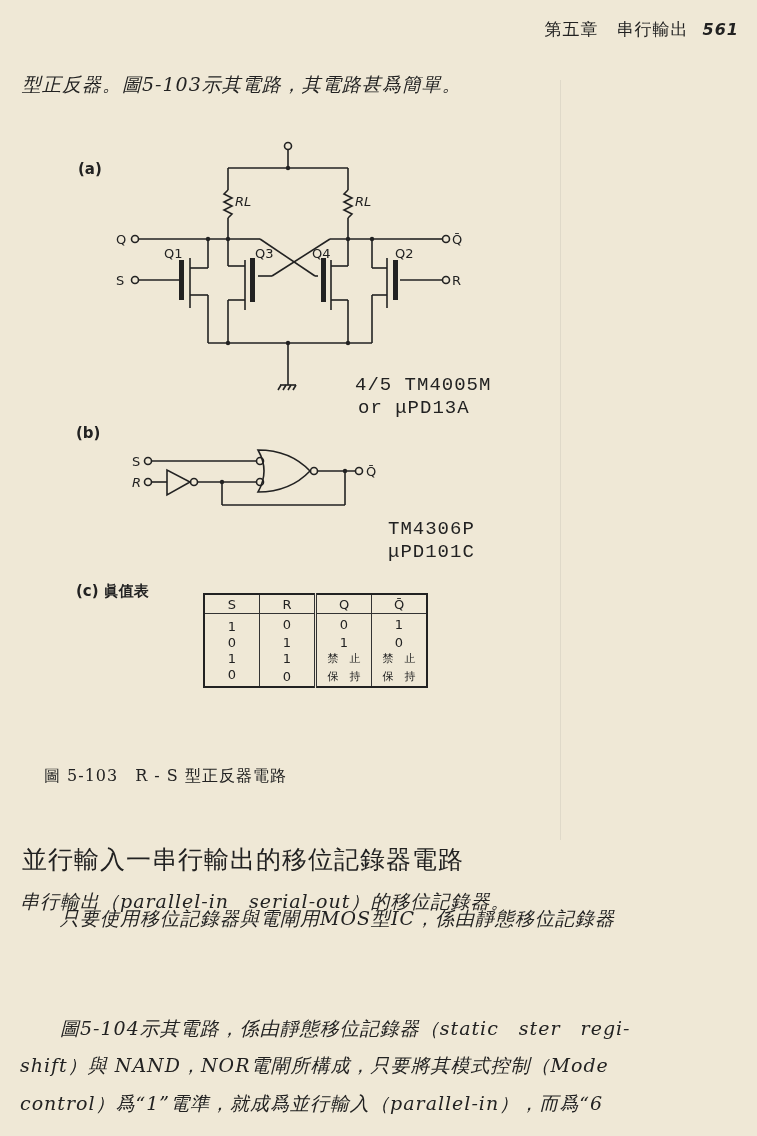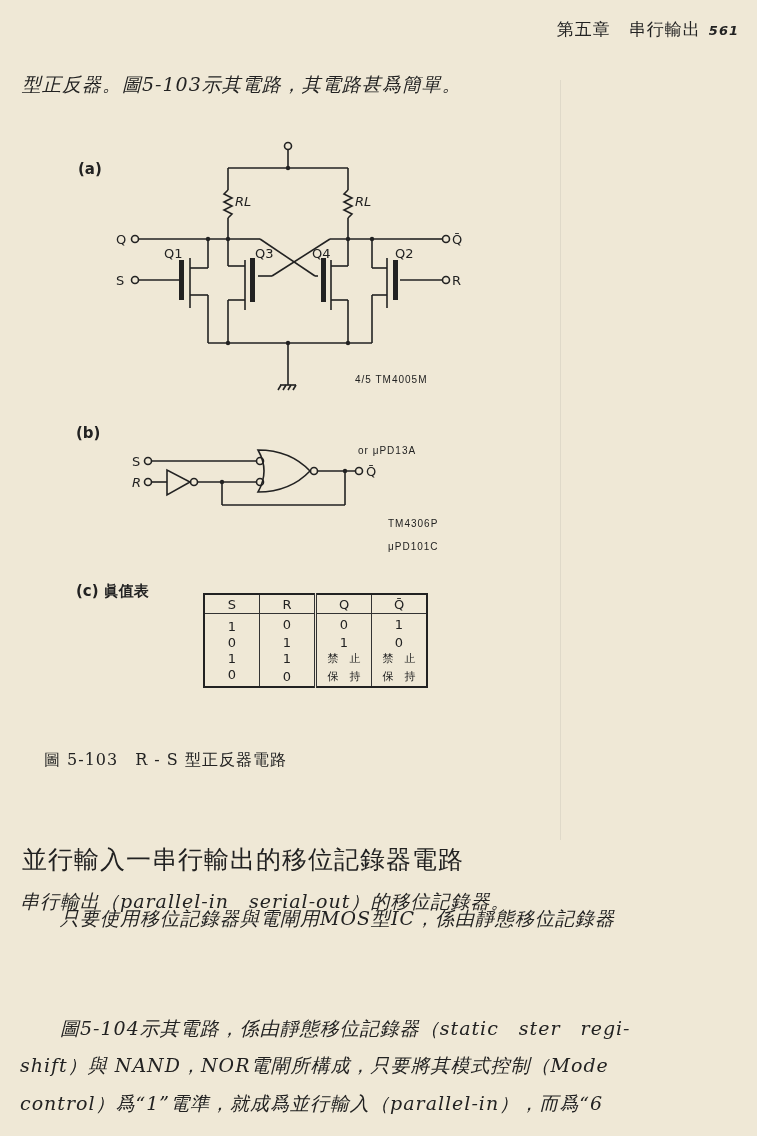--- a/index.html
+++ b/index.html
@@ -4,24 +4,24 @@
 <style>
   html, body { margin:0; padding:0; }
   body {
     width:757px; height:1136px; position:relative; overflow:hidden;
     background:#efe8d6;
     font-family:"DejaVu Serif","Liberation Serif",serif;
     color:#222;
   }
   .ghost { position:absolute; opacity:0.13; color:#555; }
   .hdr { position:absolute; top:18px; right:18px; font-size:17px; letter-spacing:1px; font-family:"DejaVu Sans",sans-serif; }
-  .hdr .pg { font-weight:bold; font-style:italic; font-size:13px; margin-left:8px; }
+  .hdr .pg { font-weight:bold; font-style:italic; font-size:16px; margin-left:14px; }
   .txt { position:absolute; font-size:19px; letter-spacing:1px; white-space:nowrap;font-style:italic; }
   .lbl { position:absolute; font-family:"DejaVu Sans",sans-serif; font-weight:bold; font-size:15px; }
-  .chip { position:absolute; font-family:Liberation Sans, sans-serif; font-size:10px; letter-spacing:1px; }
+  .chip { position:absolute; font-family:Liberation Mono, monospace; font-size:19px; letter-spacing:1px; }
   .cap { position:absolute; font-size:16px; letter-spacing:1px; }
   .h2 { position:absolute; font-family:"DejaVu Sans",sans-serif; font-weight:normal; font-size:25px; letter-spacing:1px; }
   svg text { font-family:"DejaVu Sans",sans-serif; }
   table.tt { position:absolute; left:203px; top:593px; border-collapse:collapse; border:2px solid #222; font-family:"DejaVu Sans",sans-serif; font-size:13px; }
   table.tt th, table.tt td { width:50px; text-align:center; border-left:1px solid #333; padding:0 2px; font-weight:normal; }
   table.tt th { border-bottom:1.5px solid #333; height:18px; }
   table.tt td { height:16px; line-height:15px; }
   table.tt .dbl { border-left:3px double #333; }
 </style>
 </head>
@@ -110,21 +110,21 @@
     <text x="16" y="145">S</text>
     <text x="352" y="104">Q̄</text>
     <text x="352" y="145">R</text>
     <text x="64" y="118">Q1</text>
     <text x="155" y="118">Q3</text>
     <text x="212" y="118">Q4</text>
     <text x="295" y="118">Q2</text>
   </g>
 </svg>
 <div class="chip" style="left:355px;top:374px;">4/5 TM4005M</div>
-<div class="chip" style="left:358px;top:397px;margin-top:48px;">or μPD13A</div>
+<div class="chip" style="left:358px;top:397px;">or μPD13A</div>
 
 <div class="lbl" style="left:76px;top:424px;">(b)</div>
 <svg style="position:absolute;left:130px;top:445px;" width="260" height="75" viewBox="0 0 260 75">
   <g stroke="#222" stroke-width="1.6" fill="none">
     <circle cx="18" cy="16" r="3.5"></circle>
     <line x1="22" y1="16" x2="126" y2="16"></line>
     <circle cx="18" cy="37" r="3.5"></circle>
     <line x1="22" y1="37" x2="37" y2="37"></line>
     <polygon points="37,25 37,50 60,37"></polygon>
     <circle cx="64" cy="37" r="3.5"></circle>
@@ -181,21 +181,21 @@
       </tr>
   <tr>
         <td style="border-left:none;padding-bottom:4px">0</td>
         <td>0</td>
         <td class="dbl" style="font-size:11px">保　持</td>
         <td style="font-size:11px">保　持</td>
       </tr>
 </tbody>
   </table>
 
-<div class="cap" style="left:44px;top:750px;">圖 5-103　R - S 型正反器電路</div>
+<div class="cap" style="left:44px;top:766px;">圖 5-103　R - S 型正反器電路</div>
 
 <div class="h2" style="left:22px;top:843px;">並行輸入一串行輸出的移位記錄器電路</div>
 
 <div class="txt" style="left:60px;top:906px;">只要使用移位記錄器與電閘用MOS型IC，係由靜態移位記錄器</div>
 <div class="txt" style="left:20px;top:889px;">串行輸出（parallel-in　serial-out）的移位記錄器。</div>
 
 <div class="txt" style="left:60px;top:1016px;">圖5-104示其電路，係由靜態移位記錄器（static　ster　regi-</div>
 <div class="txt" style="left:20px;top:1053px;">shift）與 NAND，NOR電閘所構成，只要將其模式控制（Mode</div>
 <div class="txt" style="left:20px;top:1091px;">control）爲“1”電準，就成爲並行輸入（parallel-in），而爲“6</div>
 

